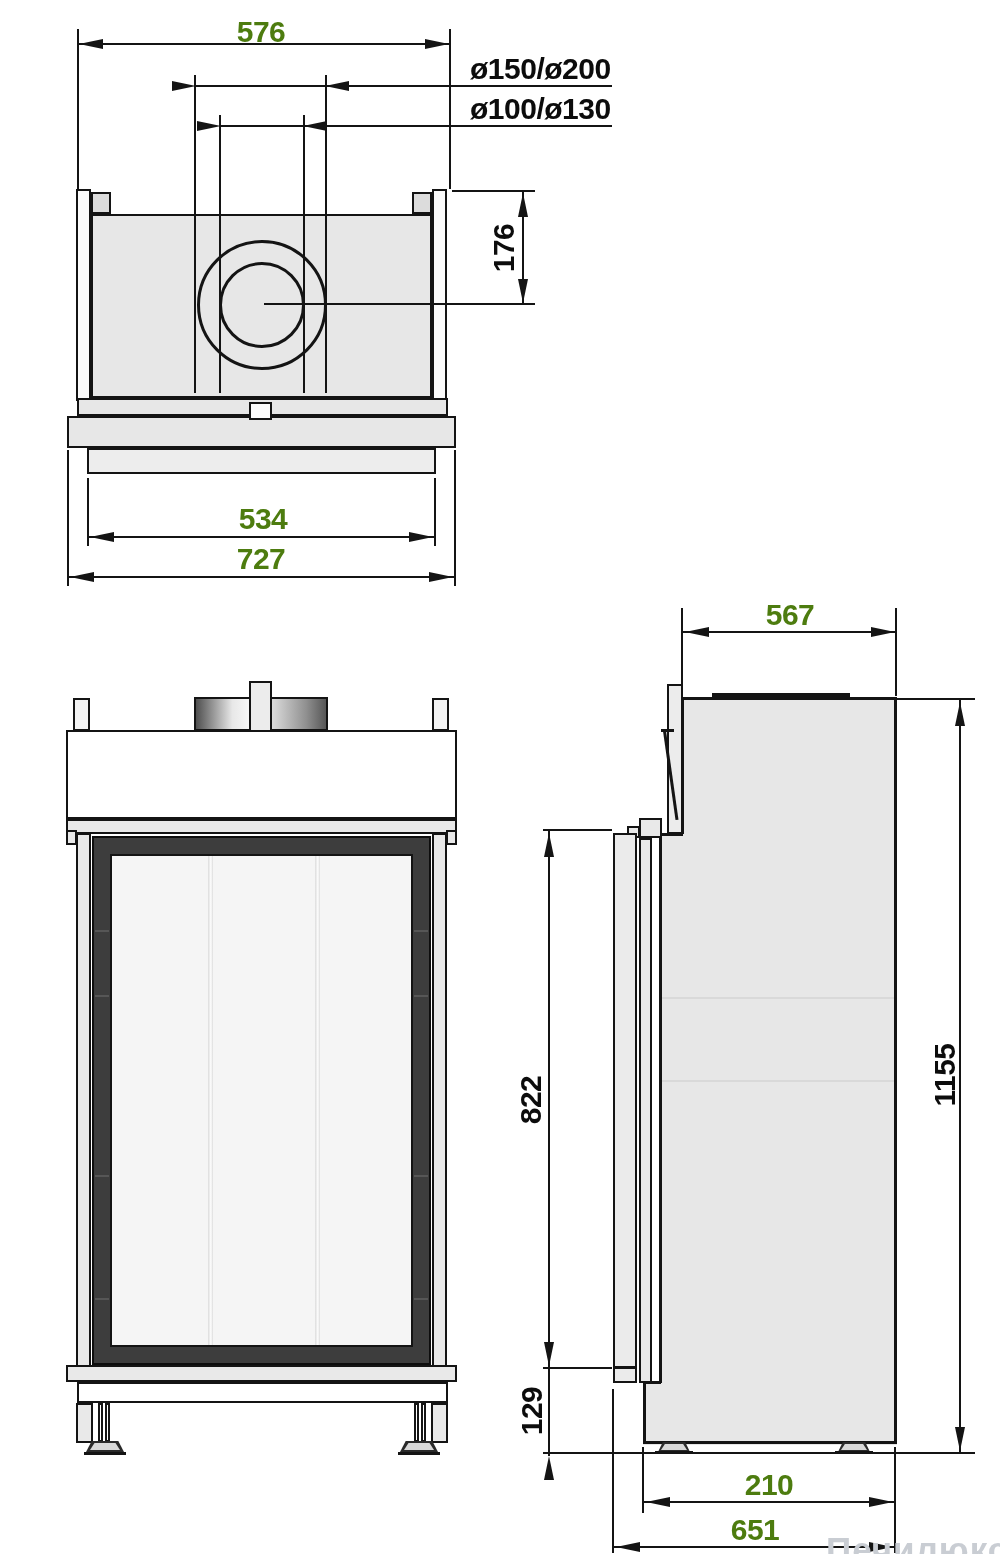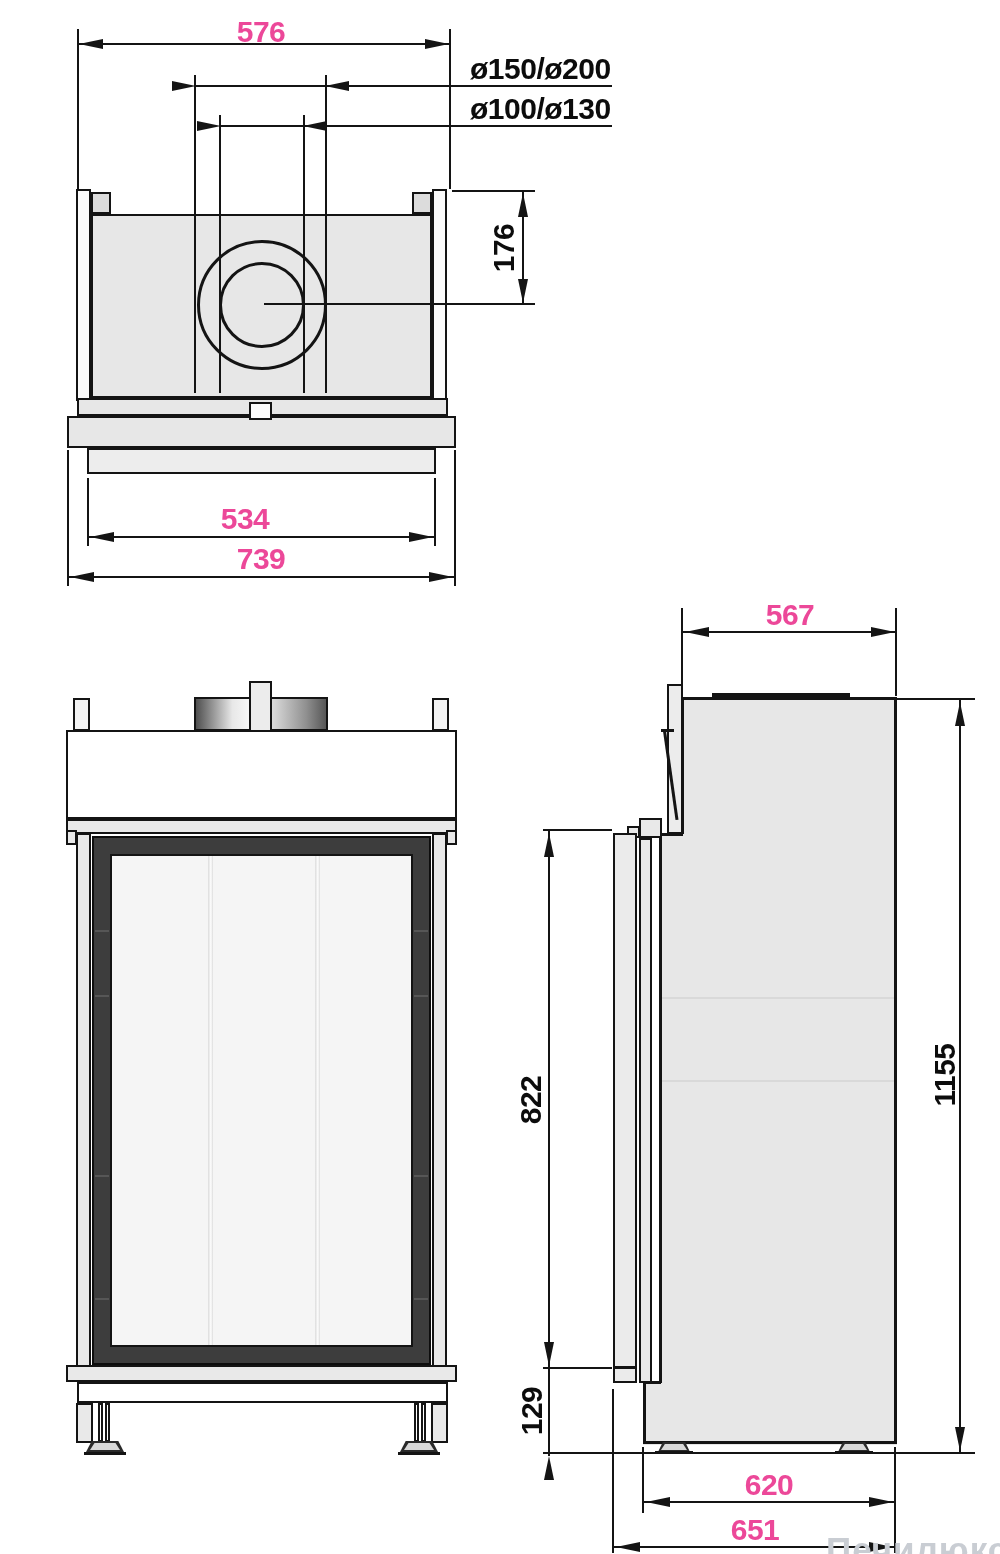--- a/index.html
+++ b/index.html
@@ -3,21 +3,21 @@
 <meta charset="utf-8">
 <style>
   html,body{margin:0;padding:0;background:#ffffff;}
   #page{position:relative;width:1000px;height:1554px;background:#ffffff;overflow:hidden;
         font-family:"Liberation Sans",sans-serif;}
   .abs{position:absolute;}
   .ln{position:absolute;background:#141414;}
   .fln{position:absolute;background:#d9d9d9;}
   .bx{position:absolute;box-sizing:border-box;border:2.5px solid #141414;background:#e7e7e7;}
   .circ{position:absolute;box-sizing:border-box;border:3px solid #141414;border-radius:50%;background:#e7e7e7;}
-  .txt{position:absolute;font-weight:bold;font-size:30px;line-height:1;color:#ec4899;
+  .txt{position:absolute;font-weight:bold;font-size:30px;line-height:1;color:#4d7c0f;
        letter-spacing:-0.5px;white-space:nowrap;transform:translateX(-50%);}
   .txtL{position:absolute;font-weight:bold;font-size:30px;line-height:1;color:#0c0c0c;
         letter-spacing:-0.5px;white-space:nowrap;}
   .vtx{position:absolute;font-weight:bold;font-size:30px;line-height:1;color:#0c0c0c;
        letter-spacing:-0.5px;white-space:nowrap;transform:translate(-50%,-50%) rotate(-90deg);}
   .ar{position:absolute;width:0;height:0;}
   .ar.l{border-right:24px solid #141414;border-top:5px solid transparent;border-bottom:5px solid transparent;}
   .ar.r{border-left:24px solid #141414;border-top:5px solid transparent;border-bottom:5px solid transparent;}
   .ar.u{border-bottom:24px solid #141414;border-left:5px solid transparent;border-right:5px solid transparent;}
   .ar.d{border-top:24px solid #141414;border-left:5px solid transparent;border-right:5px solid transparent;}
@@ -131,28 +131,28 @@
   <div class="ln" style="left:522px;top:191px;width:2px;height:114px;"></div>
   <div class="ar u" style="left:518px;top:193px;"></div>
   <div class="ar d" style="left:518px;top:279px;"></div>
   <div class="vtx" style="left:504px;top:248px;">176</div>
 
   <div class="ln" style="left:87px;top:478px;width:2px;height:68px;"></div>
   <div class="ln" style="left:434px;top:478px;width:2px;height:68px;"></div>
   <div class="ln" style="left:88px;top:536px;width:347px;height:2px;"></div>
   <div class="ar l" style="left:90px;top:532px;"></div>
   <div class="ar r" style="left:409px;top:532px;"></div>
-  <div class="txt" style="left:245px;top:504px;">534</div>
+  <div class="txt" style="left:263px;top:504px;">534</div>
 
   <div class="ln" style="left:67px;top:450px;width:2px;height:136px;"></div>
   <div class="ln" style="left:454px;top:450px;width:2px;height:136px;"></div>
   <div class="ln" style="left:68px;top:576px;width:387px;height:2px;"></div>
   <div class="ar l" style="left:70px;top:572px;"></div>
   <div class="ar r" style="left:429px;top:572px;"></div>
-  <div class="txt" style="left:261px;top:544px;">739</div>
+  <div class="txt" style="left:261px;top:544px;">727</div>
 
   <div class="ln" style="left:681px;top:608px;width:2px;height:84px;"></div>
   <div class="ln" style="left:895px;top:608px;width:2px;height:88px;"></div>
   <div class="ln" style="left:683px;top:631px;width:214px;height:2px;"></div>
   <div class="ar l" style="left:685px;top:627px;"></div>
   <div class="ar r" style="left:871px;top:627px;"></div>
   <div class="txt" style="left:790px;top:600px;">567</div>
 
   <div class="ln" style="left:897px;top:698px;width:78px;height:2px;"></div>
   <div class="ln" style="left:959px;top:700px;width:2px;height:753px;"></div>
@@ -171,21 +171,21 @@
   <div class="ar u" style="left:544px;top:1456px;"></div>
   <div class="vtx" style="left:532px;top:1411px;">129</div>
 
   <div class="ln" style="left:543px;top:1452px;width:432px;height:2px;"></div>
 
   <div class="ln" style="left:642px;top:1447px;width:2px;height:66px;"></div>
   <div class="ln" style="left:894px;top:1447px;width:2px;height:106px;"></div>
   <div class="ln" style="left:644px;top:1501px;width:251px;height:2px;"></div>
   <div class="ar l" style="left:646px;top:1497px;"></div>
   <div class="ar r" style="left:869px;top:1497px;"></div>
-  <div class="txt" style="left:769px;top:1470px;">620</div>
+  <div class="txt" style="left:769px;top:1470px;">210</div>
 
   <div class="ln" style="left:612px;top:1389px;width:2px;height:164px;"></div>
   <div class="ln" style="left:614px;top:1546px;width:281px;height:2px;"></div>
   <div class="ar l" style="left:616px;top:1542px;"></div>
   <div class="ar r" style="left:869px;top:1542px;"></div>
   <div class="txt" style="left:755px;top:1515px;">651</div>
 
   <div class="wm" style="left:826px;top:1530px;">Печилюкс.ру</div>
 </div>
 

